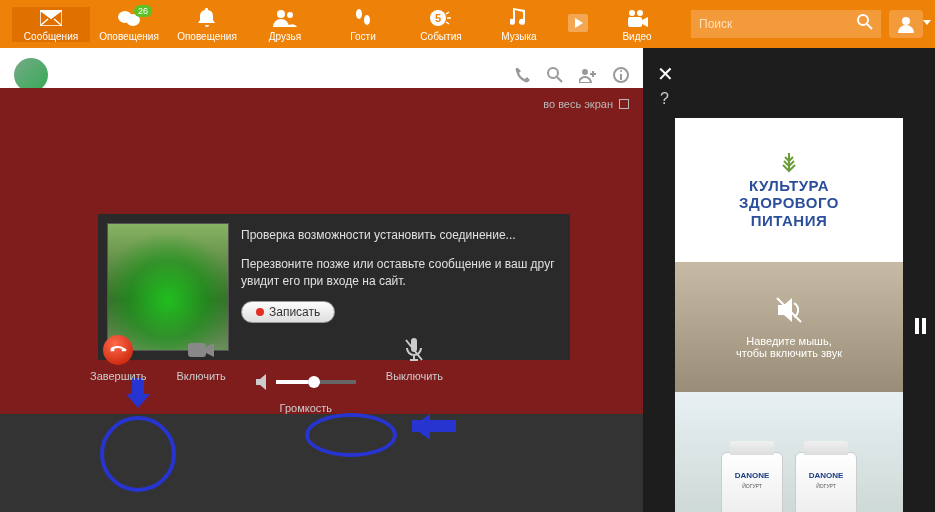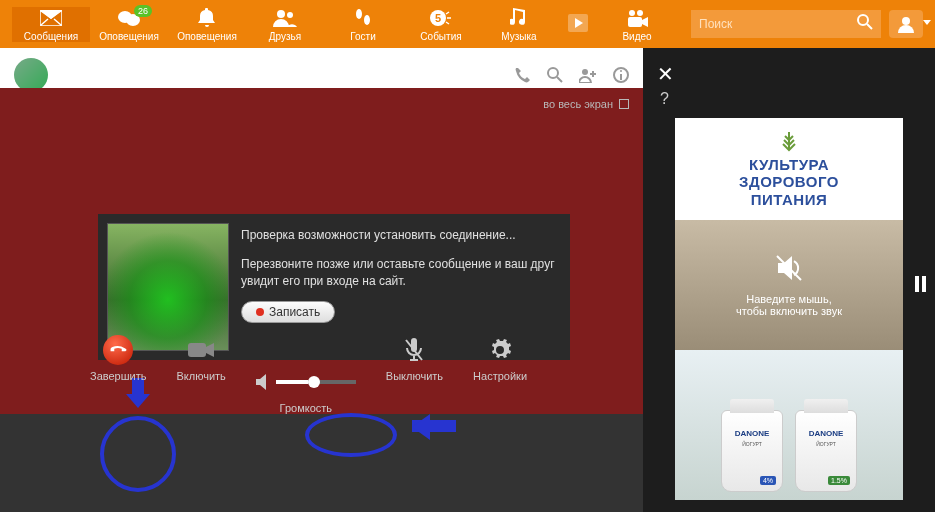--- a/index.html
+++ b/index.html
@@ -46,21 +46,21 @@
 .ctrl-ico{height:28px;display:flex;align-items:center;justify-content:center}
 .end-btn{width:30px;height:30px;background:radial-gradient(circle at 40% 30%,#ff6a4a,#c01800);border-radius:50%;display:flex;align-items:center;justify-content:center}
 .end-btn svg{fill:#fff;transform:rotate(135deg)}
 .vol-slider{width:80px;height:4px;background:#666;position:relative;margin-left:6px}
 .vol-slider::before{content:"";position:absolute;left:0;top:0;height:100%;width:40%;background:#fff}
 .vol-slider::after{content:"";position:absolute;left:40%;top:-4px;width:12px;height:12px;background:#fff;border-radius:50%}
 .side-panel{position:absolute;top:48px;right:0;width:292px;height:464px;background:#1d1d1d}
 .side-close{position:absolute;top:14px;left:14px;color:#fff;font-size:20px;cursor:pointer}
 .side-help{position:absolute;top:42px;left:17px;color:#ccc;font-size:16px;cursor:pointer}
 .ads{position:absolute;top:70px;right:32px;width:228px;display:flex;flex-direction:column}
-.ad1{height:102px;background:#fff;display:flex;flex-direction:column;align-items:center;justify-content:center}
+.ad1{height:144px;background:#fff;display:flex;flex-direction:column;align-items:center;justify-content:center}
 .ad1-ico{width:22px;height:22px}
 .ad1-txt{color:#2c4f9c;font-size:15px;font-weight:900;text-align:center;line-height:1.15;letter-spacing:0.5px;margin-top:4px;font-family:Georgia,serif}
 .ad2{height:130px;background:linear-gradient(#c8bba5,#9a8d77);position:relative;display:flex;align-items:center;justify-content:center;color:#fff;text-align:center;font-size:11px}
 .mute-ico{width:30px;height:30px;margin:0 auto 8px}
 .pause-stripe{position:absolute;right:-26px;top:56px;width:14px;height:16px;display:flex;gap:3px}
 .pause-stripe span{width:4px;height:100%;background:#fff}
 .ad3{height:150px;background:linear-gradient(180deg,#e8f0f3 0%,#c7d4d0 100%);display:flex;align-items:flex-end;justify-content:center;gap:12px;padding-bottom:8px}
 .jar{width:62px;height:82px;background:linear-gradient(#fff,#e8e8e8);border-radius:6px 6px 10px 10px;position:relative;border:1px solid #ccc}
 .jar::before{content:"";position:absolute;top:-12px;left:8px;right:8px;height:14px;background:linear-gradient(#f0f0f0,#ddd);border-radius:3px 3px 0 0}
 .jar-lbl{position:absolute;top:18px;left:0;right:0;text-align:center;font-size:8px;font-weight:bold;color:#1a3c82}
@@ -258,28 +258,20 @@
     <div class="ctrl">
       <span class="ctrl-ico">
           <svg width="20" height="24" viewBox="0 0 20 24" fill="#ccc">
             <rect x="7" y="0" width="6" height="14" rx="3"></rect>
             <path d="M3 10a7 7 0 0014 0 M10 17v5 M6 22h8" stroke="#ccc" stroke-width="2" fill="none"></path>
             <path d="M2 2l16 20" stroke="#ccc" stroke-width="2"></path>
           </svg>
         </span>
       <span>Выключить</span>
     </div>
-    <div class="ctrl">
-      <span class="ctrl-ico">
-          <svg width="22" height="22" viewBox="0 0 22 22" fill="#ccc">
-            <path d="M11 7a4 4 0 100 8 4 4 0 000-8zm9 4l2 1-1 3-2-1a9 9 0 01-2 2l1 2-3 1-1-2h-3l-1 2-3-1 1-2a9 9 0 01-2-2l-2 1-1-3 2-1v-3l-2-1 1-3 2 1a9 9 0 012-2l-1-2 3-1 1 2h3l1-2 3 1-1 2a9 9 0 012 2l2-1 1 3-2 1z"></path>
-          </svg>
-        </span>
-      <span>Настройки</span>
-    </div>
   </div>
 </div>
 
 <div class="side-panel">
   <span class="side-close">✕</span>
   <span class="side-help">?</span>
   <div class="ads">
     <div class="ad1">
       <svg class="ad1-ico" viewBox="0 0 22 22">
           <path d="M11 2v18 M7 6l4 4 4-4 M6 10l5 5 5-5 M5 14l6 6 6-6" stroke="#6a9c3a" stroke-width="2" fill="none"></path>

